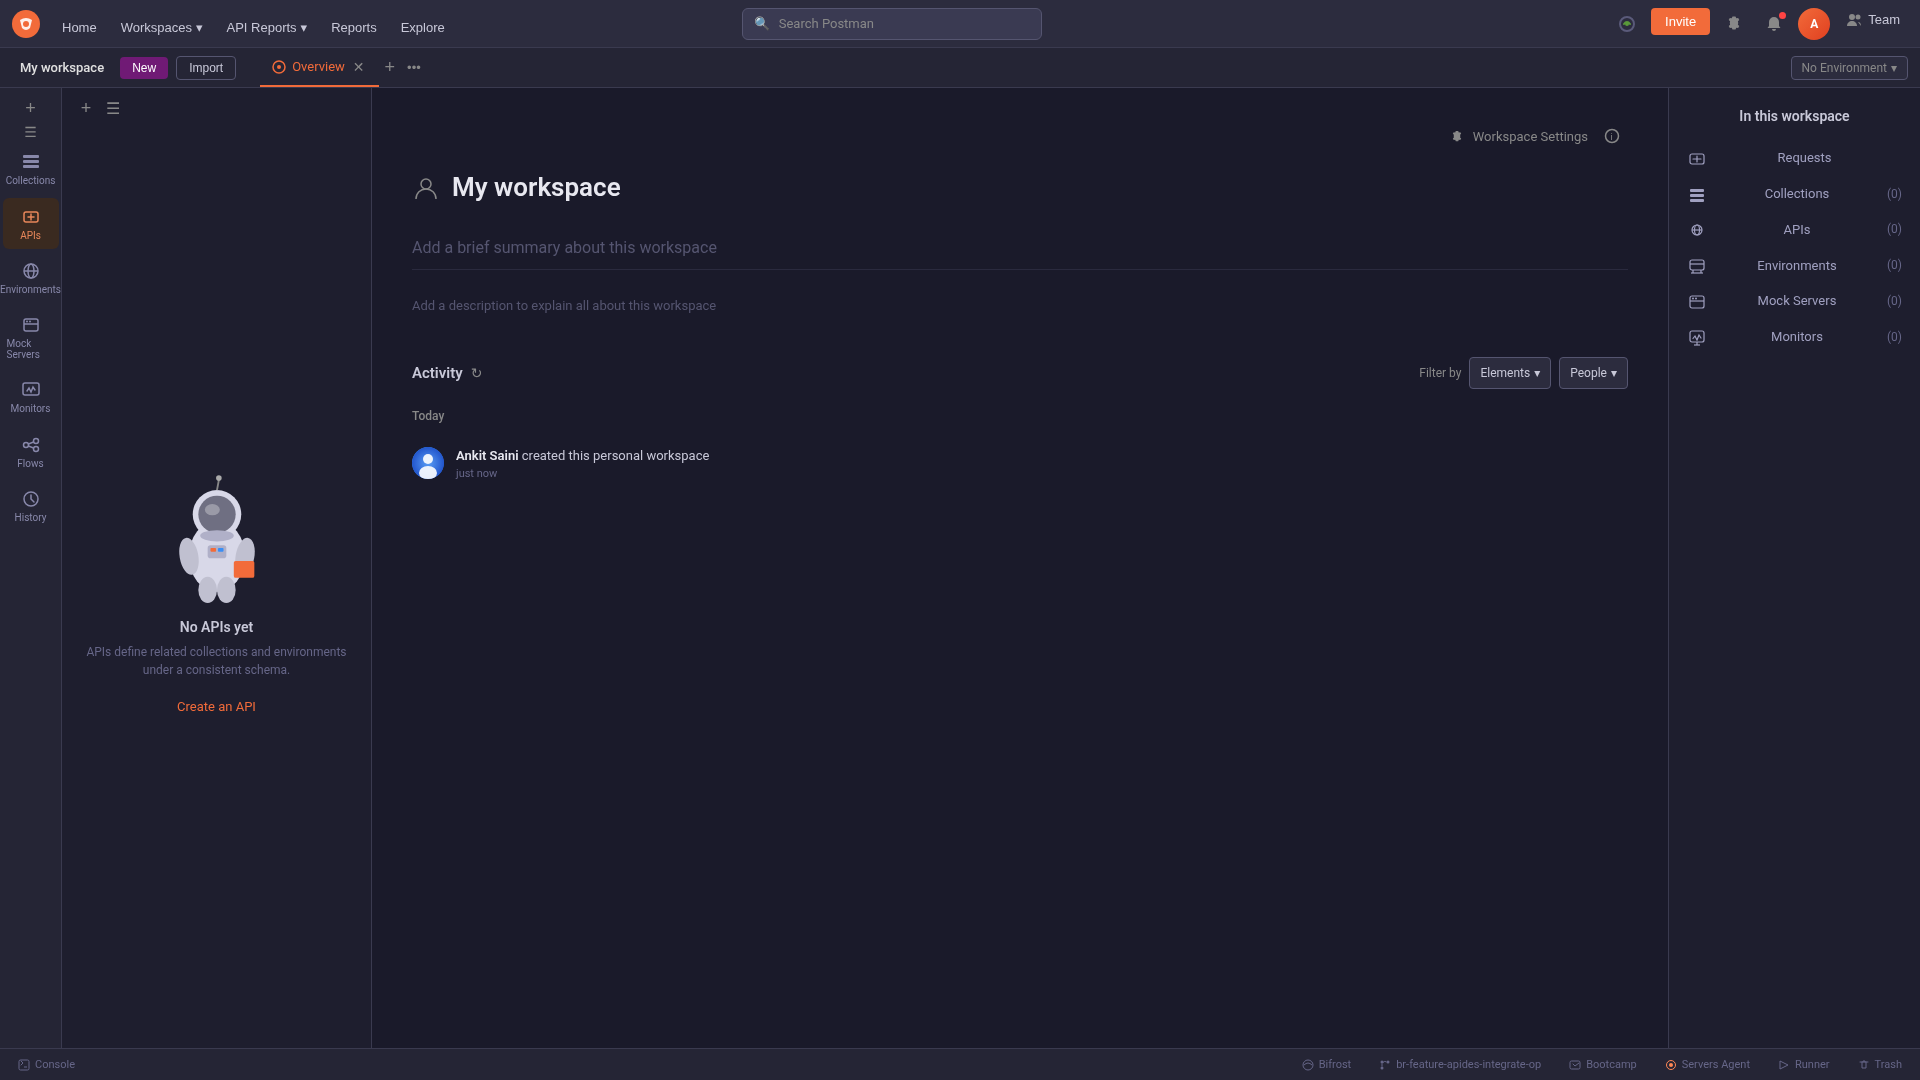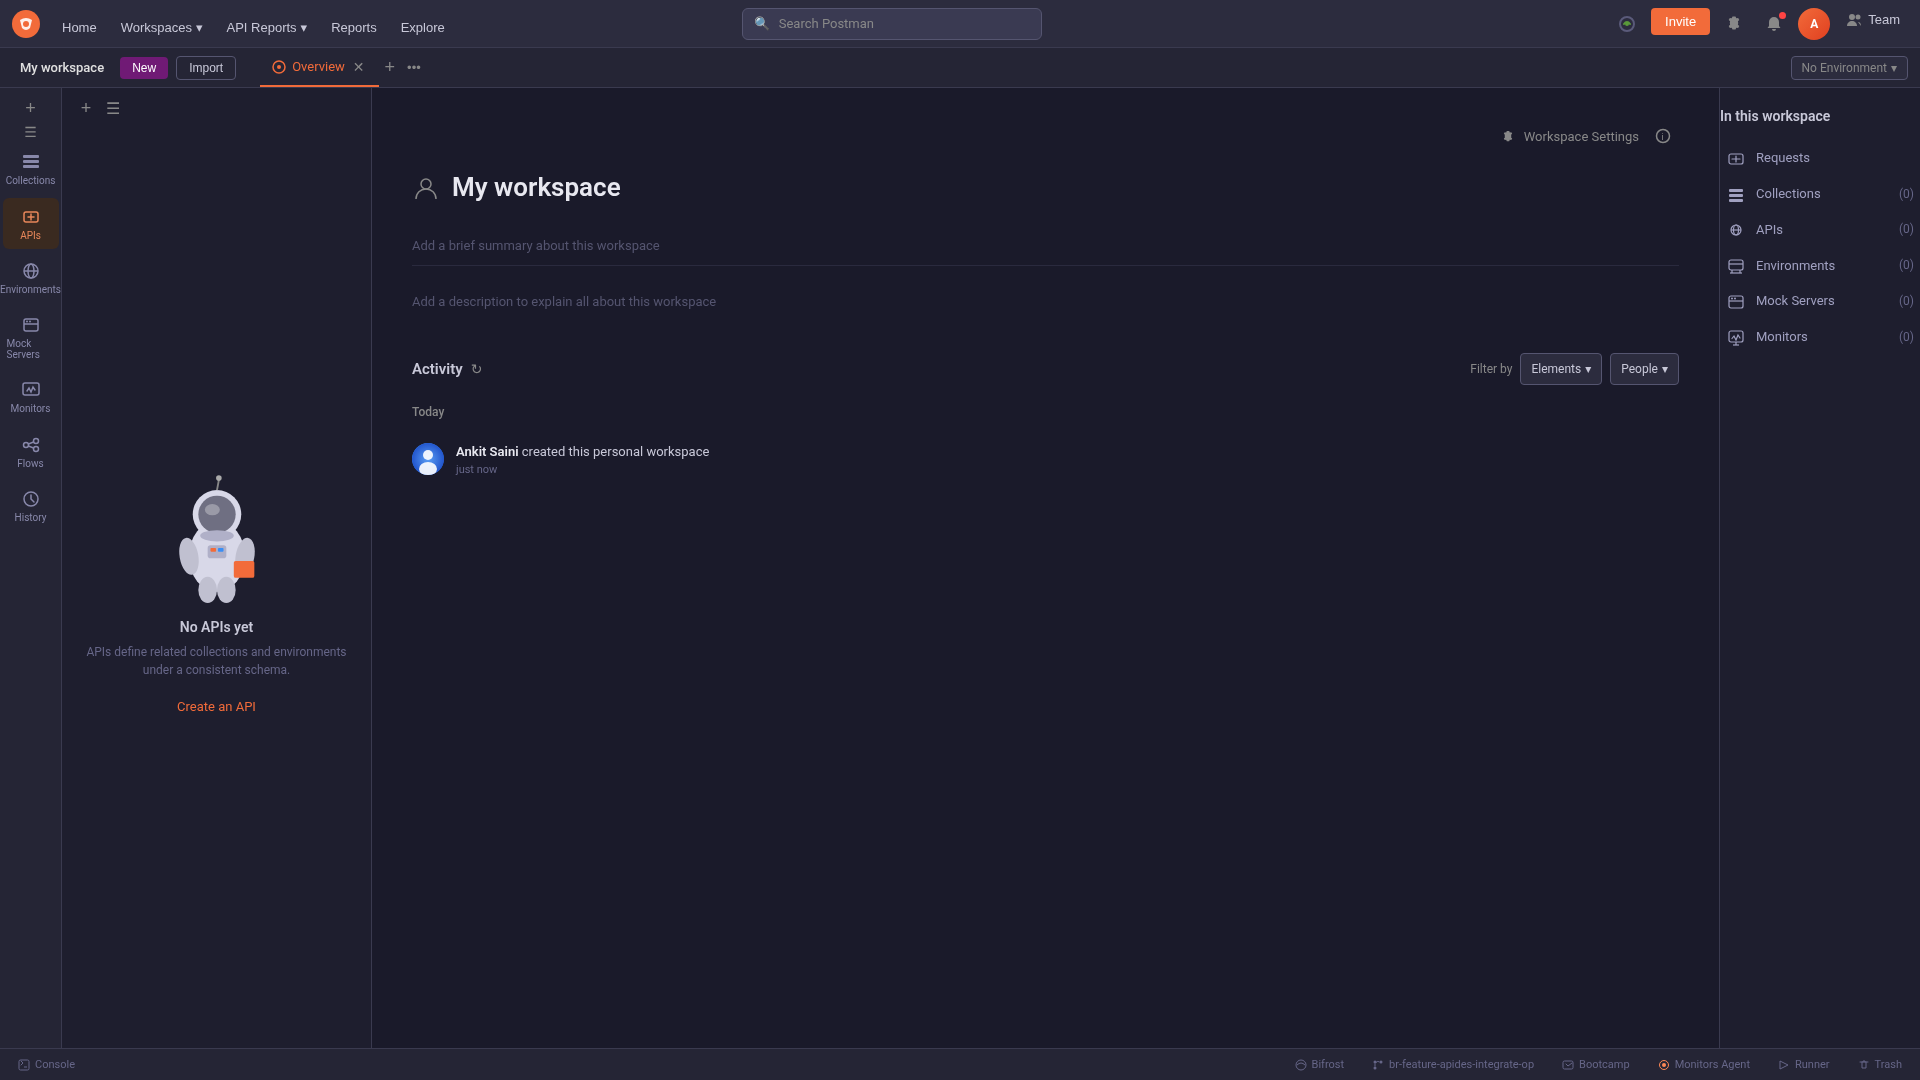--- a/index.html
+++ b/index.html
@@ -355,21 +355,21 @@
     .settings-link {
       display: flex;
       align-items: flex-end;
       gap: 9px;
       color: #888;
       cursor: pointer;
       font-size: 13px;
     }
     .summary-placeholder {
       color: #555570;
-      font-size: 13px;
+      font-size: 16px;
       padding: 12px 0;
       border-bottom: 1px solid #2a2a3e;
       margin-bottom: 16px;
       cursor: pointer;
     }
     .desc-placeholder {
       color: #555570;
       font-size: 13px;
       padding: 12px 0;
       margin-bottom: 32px;
@@ -453,25 +453,26 @@
       color: #e8e8f0;
     }
     .activity-time {
       color: #666688;
       font-size: 11px;
       margin-top: 2px;
     }
 
     
     .right-panel {
-      width: 201px;
+      width: 252px;
       background: #1e1e2e;
       border-left: 1px solid #3a3a4f;
-      padding: 20px 0;
+      padding: 20px 12px;
       flex-shrink: 0;
+      text-align: center;
     }
     .in-workspace-title {
       font-size: 14px;
       font-weight: 600;
       color: #c8c8d8;
       margin-bottom: 16px;
     }
     .resource-item {
       display: flex;
       align-items: center;
@@ -943,21 +944,21 @@
       <path d="M4 5l2 2 4-3" stroke="#666688" stroke-width="1" fill="none" stroke-linecap="round"></path>
     </svg>
     <span>Bootcamp</span>
   </div>
 
   <div class="bottom-item">
     <svg width="12" height="12" viewBox="0 0 12 12" fill="#ff8855">
       <circle cx="6" cy="6" r="4.5" stroke="#ff8855" stroke-width="1" fill="none"></circle>
       <circle cx="6" cy="6" r="2" fill="#ff8855"></circle>
     </svg>
-    <span>Monitors Agent</span>
+    <span>Servers Agent</span>
   </div>
 
   <div class="bottom-item">
     <svg width="12" height="12" viewBox="0 0 12 12" fill="#666688">
       <polygon points="2,2 10,6 2,10" stroke="#666688" stroke-width="1" fill="none"></polygon>
     </svg>
     <span>Runner</span>
   </div>
 
   <div class="bottom-item">

